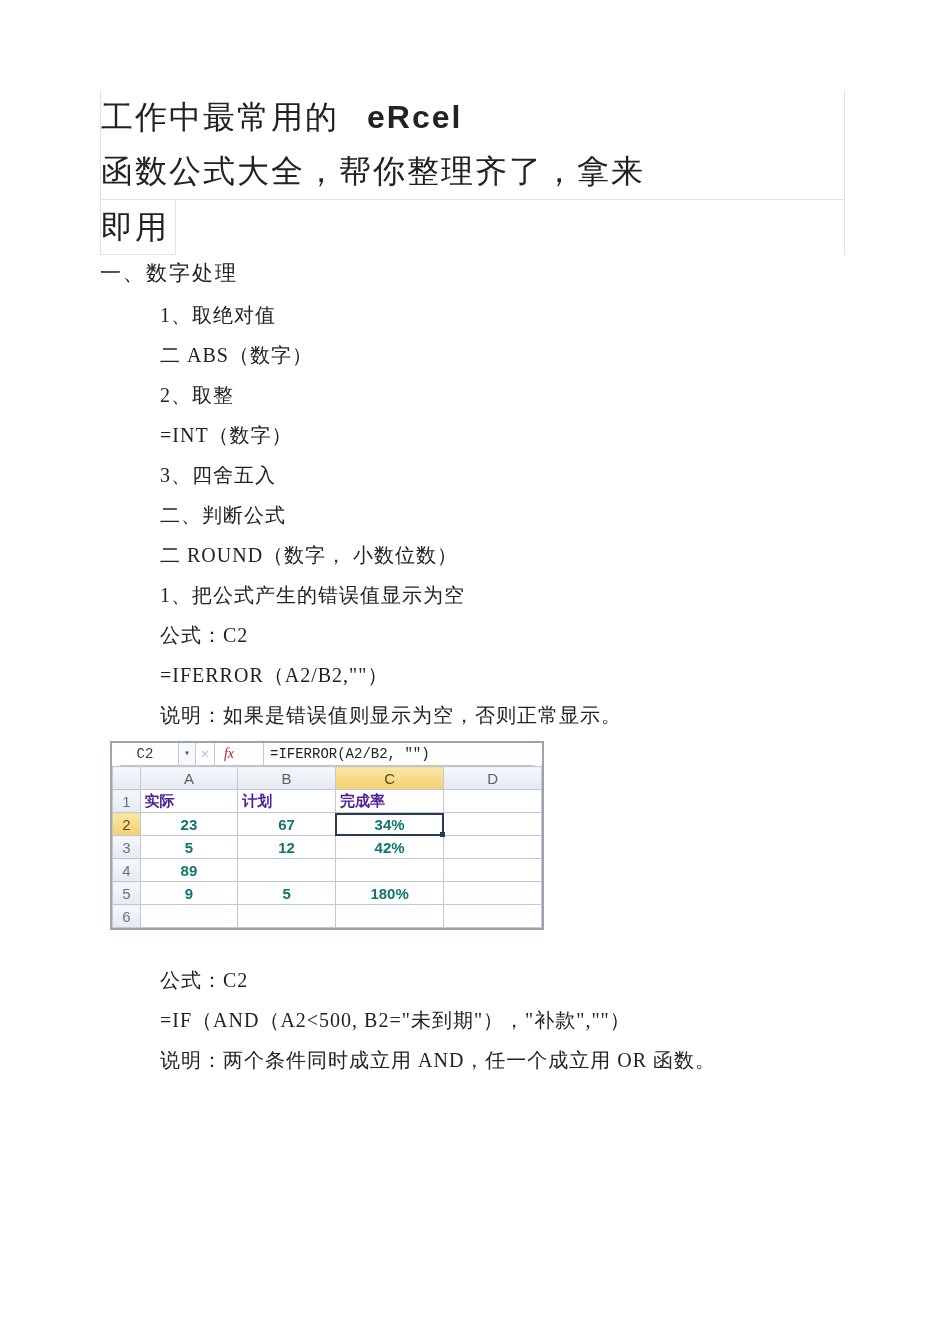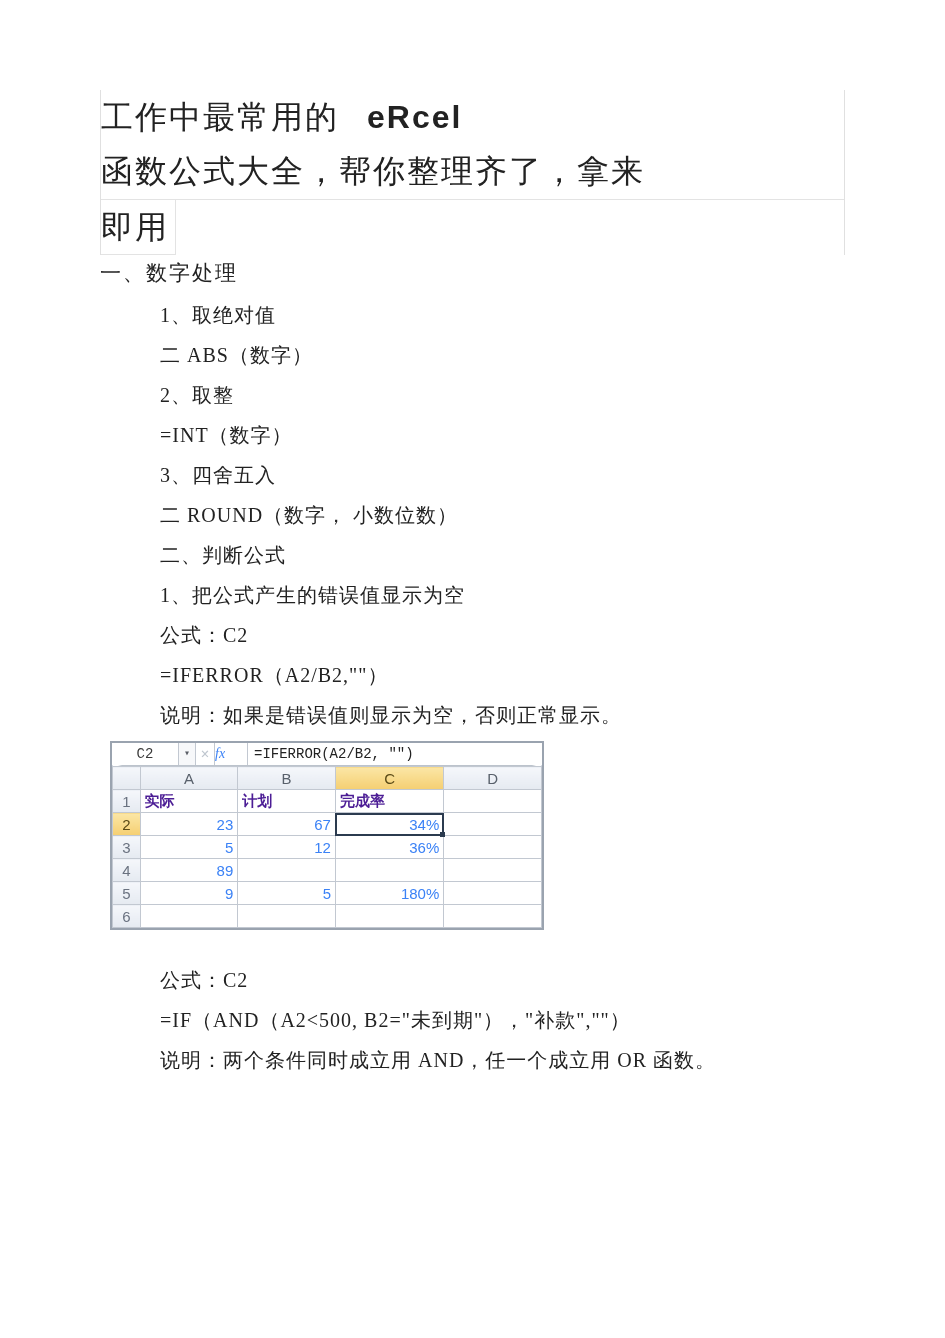--- a/index.html
+++ b/index.html
@@ -99,26 +99,26 @@
     width:18px;
     text-align:center;
     color:#bfc6cf;
     border-right:1px solid #c2c8d1;
     height:100%;
     line-height:22px;
     background:#fff;
   }
   .fx-label {
     width:28px;
-    text-align:left;
+    text-align:center;
     font-style: italic;
     font-family: "Times New Roman", serif;
-    color:#3b82f6;
+    color:#b91c1c;
     border-right:1px solid #c2c8d1;
-    padding-right:4px;
+    padding-right:20px;
     height:100%;
     line-height:22px;
     background:#fff;
   }
   .fx-formula {
     flex:1;
     padding-left:6px;
     color:#222;
     background:#fff;
     height:100%;
@@ -129,22 +129,23 @@
     width:100%;
     table-layout: fixed;
   }
   table.sheet th, table.sheet td {
     border:1px solid #c2c8d1;
     font-family: Arial, "SimSun", sans-serif;
     font-size:15px;
     height:22px;
     padding:0 4px;
     background:#fff;
-    color:#3b82f6;
-    text-align:right;
+    color:#0f766e;
+    text-align:center;
+    font-weight:bold;
   }
   table.sheet th {
     background: linear-gradient(#f5f7fb, #e5eaf1);
     color:#58606b;
     font-weight: normal;
     text-align:center;
   }
   table.sheet th.corner {
     width:22px;
     background: linear-gradient(#f5f7fb, #e5eaf1);
@@ -205,22 +206,22 @@
   </div>
 
   <div class="section-head">一、数字处理</div>
 
   <div class="body-lines">
     <div class="ln">1、取绝对值</div>
     <div class="ln">二 ABS（数字）</div>
     <div class="ln">2、取整</div>
     <div class="ln">=INT（数字）</div>
     <div class="ln">3、四舍五入</div>
+    <div class="ln">二、判断公式</div>
     <div class="ln">二 ROUND（数字， 小数位数）</div>
-    <div class="ln">二、判断公式</div>
     <div class="ln">1、把公式产生的错误值显示为空</div>
     <div class="ln">公式：C2</div>
     <div class="ln">=IFERROR（A2/B2,""）</div>
     <div class="ln">说明：如果是错误值则显示为空，否则正常显示。</div>
   </div>
 
   <div class="excel-wrap">
     <div class="fx-bar">
       <div class="namebox">C2</div>
       <div class="dropdown-btn">▾</div>
@@ -255,21 +256,21 @@
         <th class="rowhead">2</th>
         <td>23</td>
         <td>67</td>
         <td class="sel">34%</td>
         <td></td>
       </tr>
       <tr>
         <th class="rowhead">3</th>
         <td>5</td>
         <td>12</td>
-        <td>36%</td>
+        <td>42%</td>
         <td></td>
       </tr>
       <tr>
         <th class="rowhead">4</th>
         <td>89</td>
         <td></td>
         <td></td>
         <td></td>
       </tr>
       <tr>

